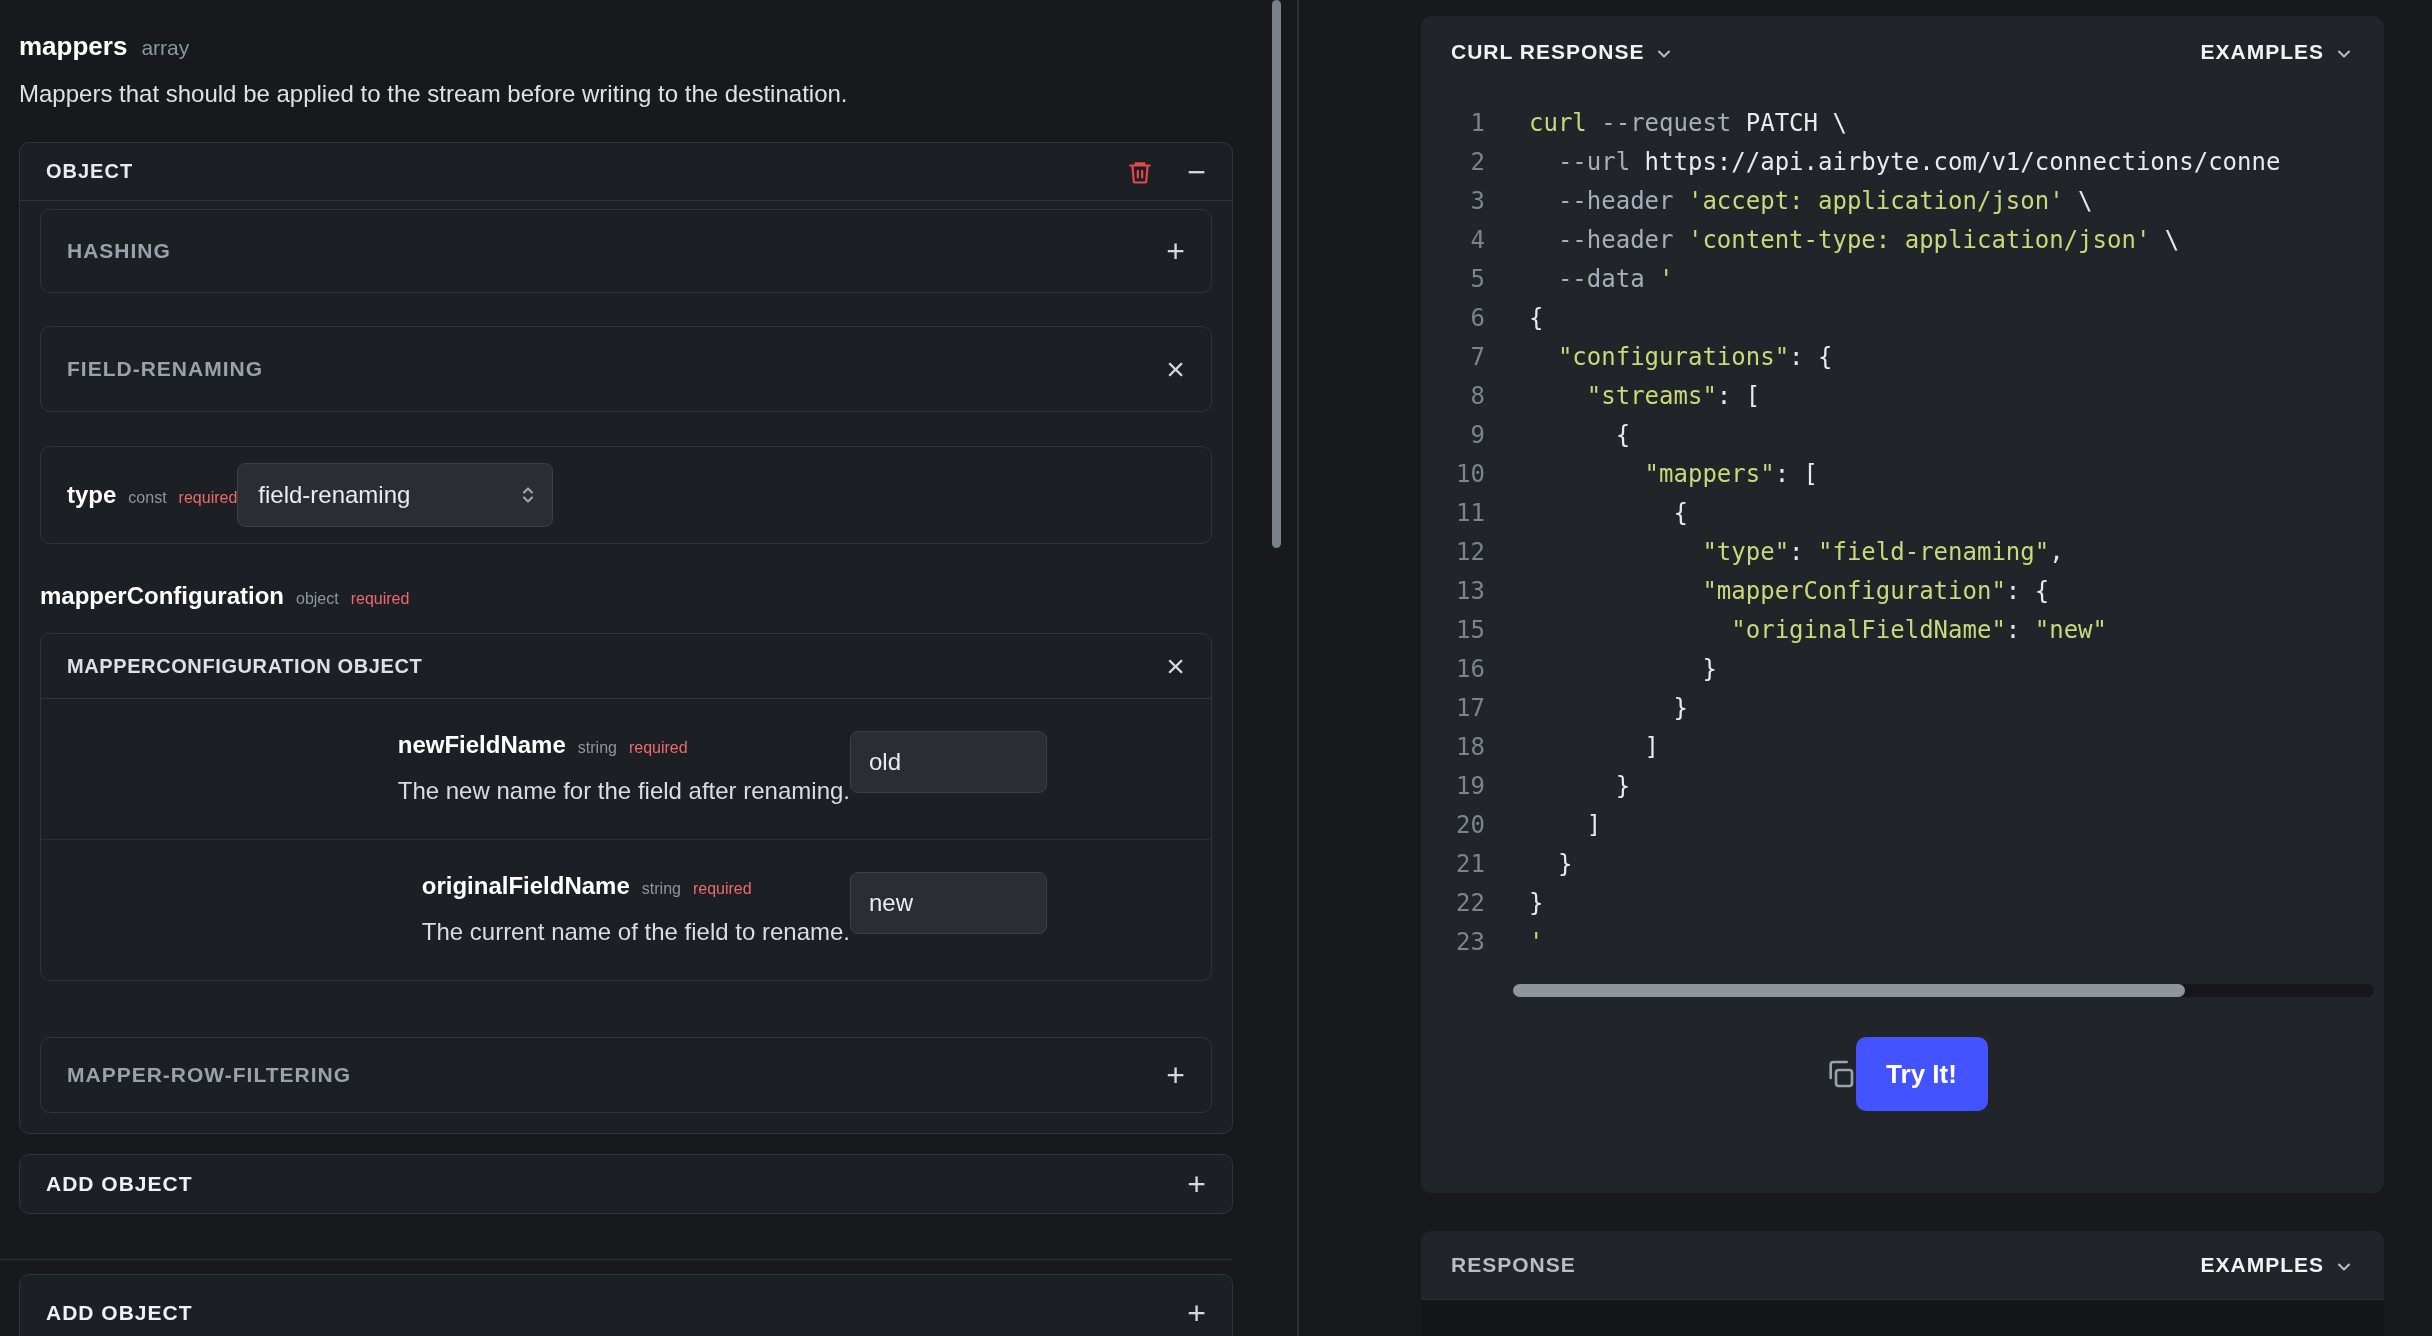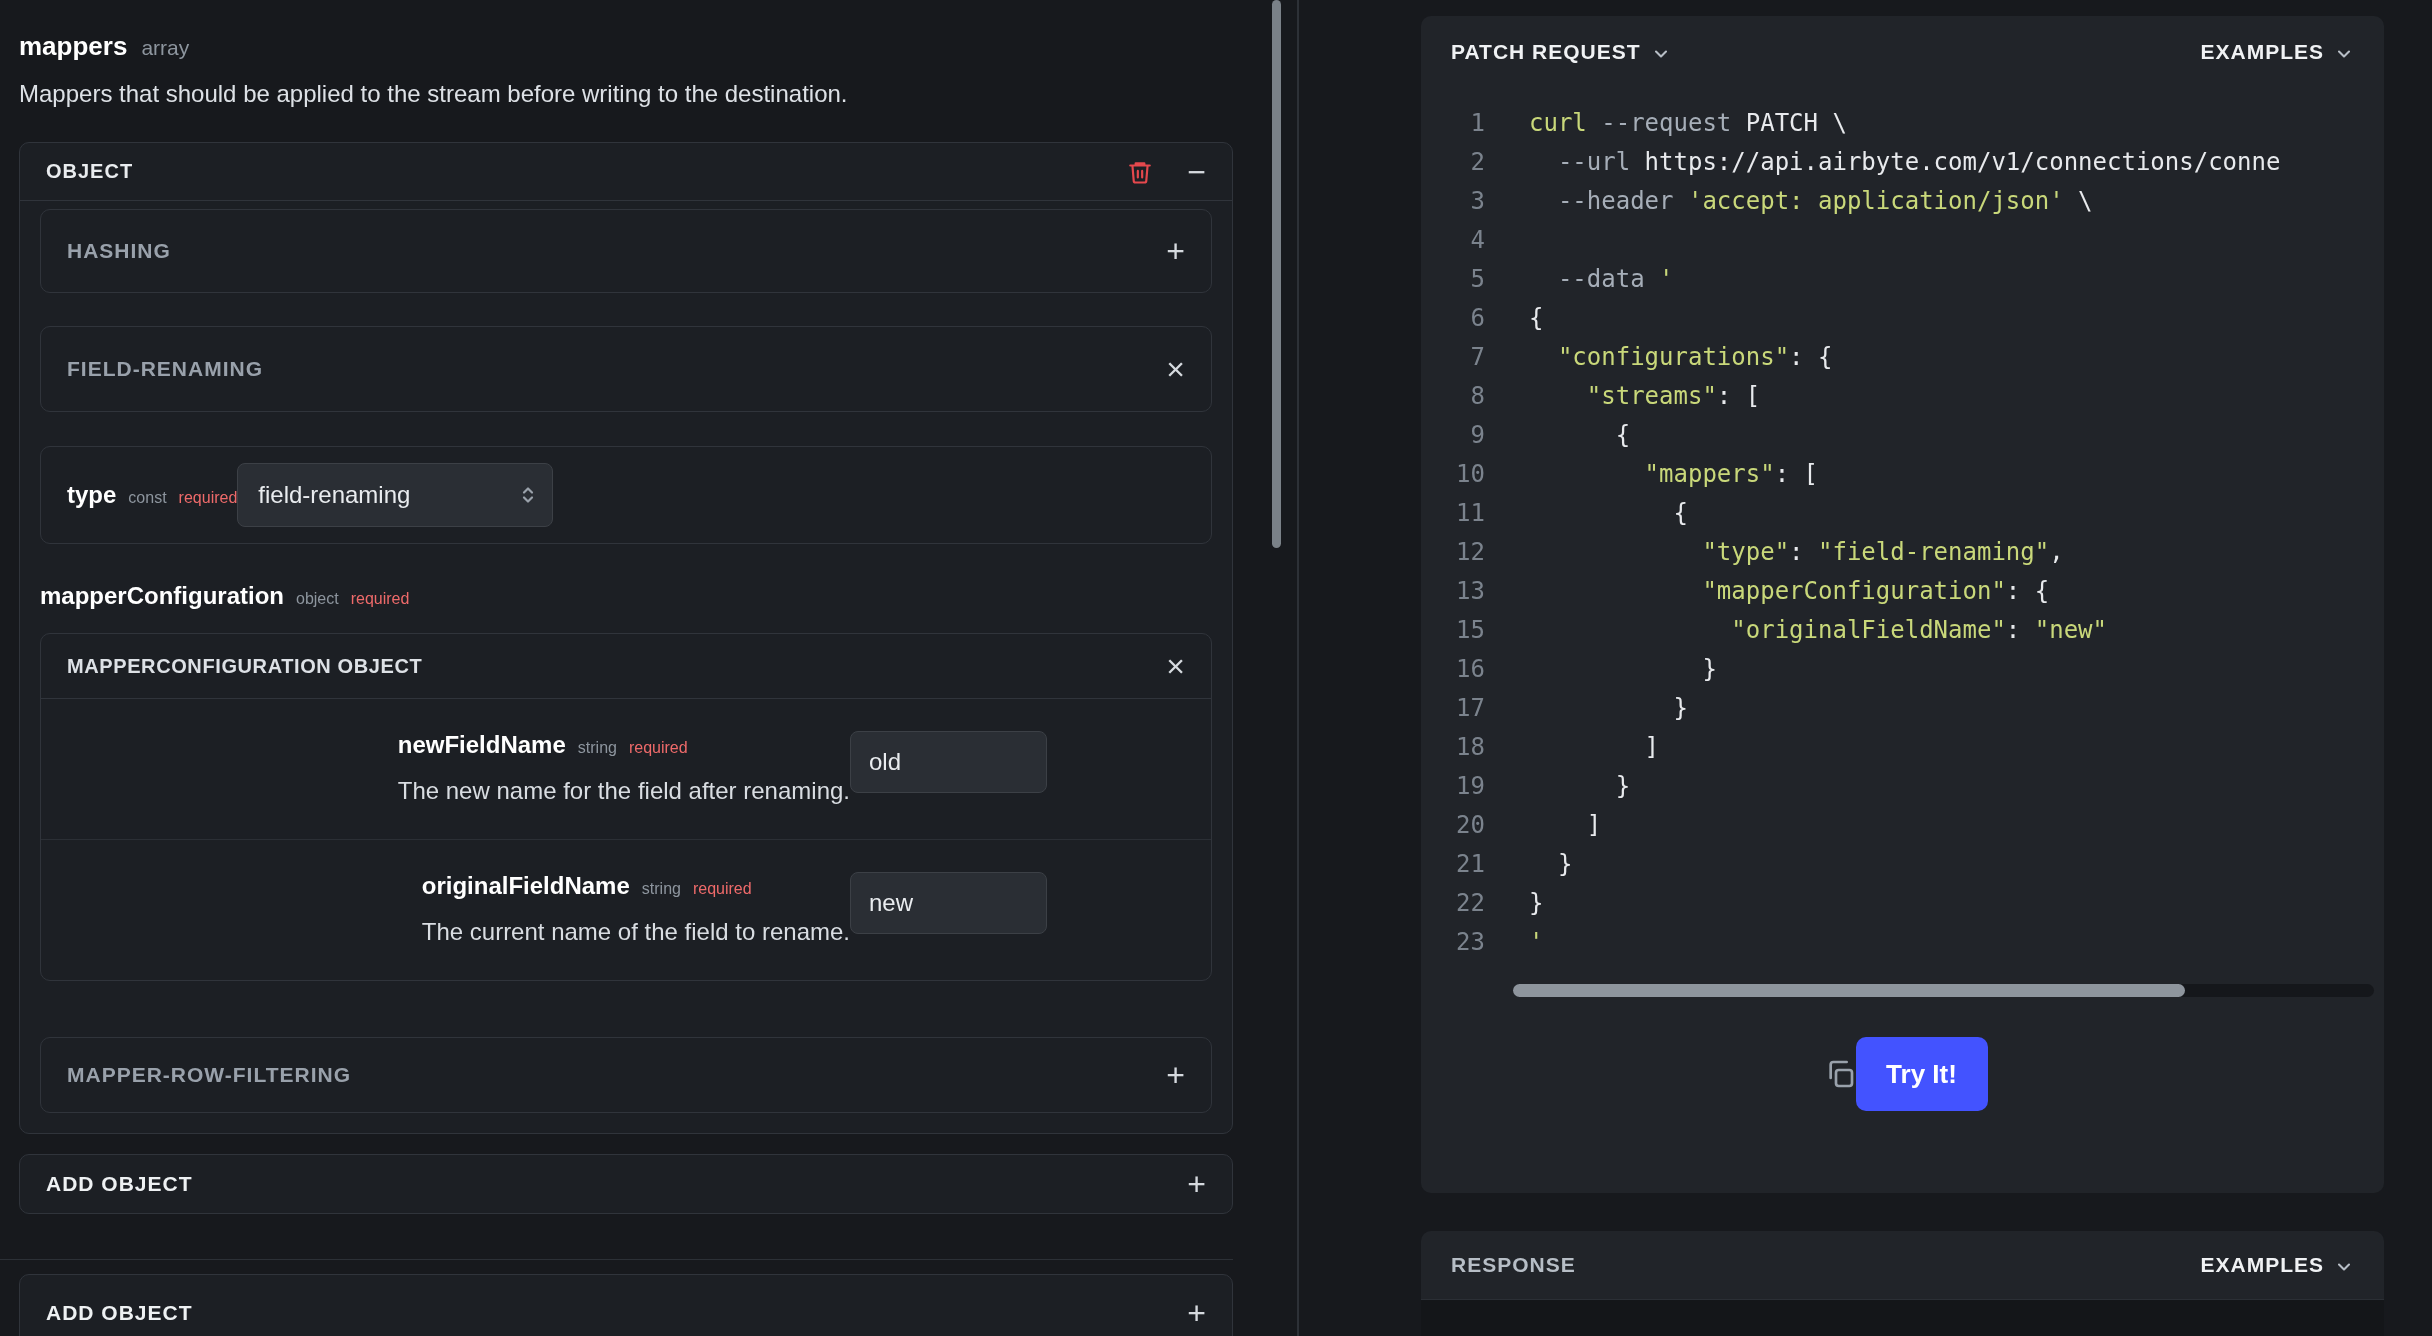--- a/index.html
+++ b/index.html
@@ -213,38 +213,38 @@
   </div>
 
 </div>
 
 <div class="v-thumb"></div>
 <div class="v-sep"></div>
 
 <div class="code-panel">
   <div class="code-header">
     <span class="hdr-group">
-      <span class="code-hdr-title">PATCH REQUEST</span>
+      <span class="code-hdr-title">CURL RESPONSE</span>
       <svg class="chev" viewBox="0 0 24 24">
           <path d="M6 9l6 6 6-6"></path>
         </svg>
     </span>
     <span class="hdr-group">
       <span class="code-hdr-title">EXAMPLES</span>
       <svg class="chev" viewBox="0 0 24 24">
           <path d="M6 9l6 6 6-6"></path>
         </svg>
     </span>
   </div>
 
   <div class="code-block">
       <div class="code-line"><span class="ln">1</span><span class="lc"><span class="tok-s">curl</span><span class="tok-p"> </span><span class="tok-o">--request</span><span class="tok-p"> PATCH \</span></span></div>
       <div class="code-line"><span class="ln">2</span><span class="lc"><span class="tok-p">  </span><span class="tok-o">--url</span><span class="tok-p"> https://api.airbyte.com/v1/connections/conne</span></span></div>
       <div class="code-line"><span class="ln">3</span><span class="lc"><span class="tok-p">  </span><span class="tok-o">--header</span><span class="tok-p"> </span><span class="tok-s">'accept: application/json'</span><span class="tok-p"> \</span></span></div>
-      <div class="code-line"><span class="ln">4</span></div>
+      <div class="code-line"><span class="ln">4</span><span class="lc"><span class="tok-p">  </span><span class="tok-o">--header</span><span class="tok-p"> </span><span class="tok-s">'content-type: application/json'</span><span class="tok-p"> \</span></span></div>
       <div class="code-line"><span class="ln">5</span><span class="lc"><span class="tok-p">  </span><span class="tok-o">--data</span><span class="tok-p"> </span><span class="tok-s">'</span></span></div>
       <div class="code-line"><span class="ln">6</span><span class="lc"><span class="tok-p">{</span></span></div>
       <div class="code-line"><span class="ln">7</span><span class="lc"><span class="tok-p">  </span><span class="tok-s">"configurations"</span><span class="tok-p">: {</span></span></div>
       <div class="code-line"><span class="ln">8</span><span class="lc"><span class="tok-p">    </span><span class="tok-s">"streams"</span><span class="tok-p">: [</span></span></div>
       <div class="code-line"><span class="ln">9</span><span class="lc"><span class="tok-p">      {</span></span></div>
       <div class="code-line"><span class="ln">10</span><span class="lc"><span class="tok-p">        </span><span class="tok-s">"mappers"</span><span class="tok-p">: [</span></span></div>
       <div class="code-line"><span class="ln">11</span><span class="lc"><span class="tok-p">          {</span></span></div>
       <div class="code-line"><span class="ln">12</span><span class="lc"><span class="tok-p">            </span><span class="tok-s">"type"</span><span class="tok-p">: </span><span class="tok-s">"field-renaming"</span><span class="tok-p">,</span></span></div>
       <div class="code-line"><span class="ln">13</span><span class="lc"><span class="tok-p">            </span><span class="tok-s">"mapperConfiguration"</span><span class="tok-p">: {</span></span></div>
       <div class="code-line"><span class="ln">15</span><span class="lc"><span class="tok-p">              </span><span class="tok-s">"originalFieldName"</span><span class="tok-p">: </span><span class="tok-s">"new"</span></span></div>

